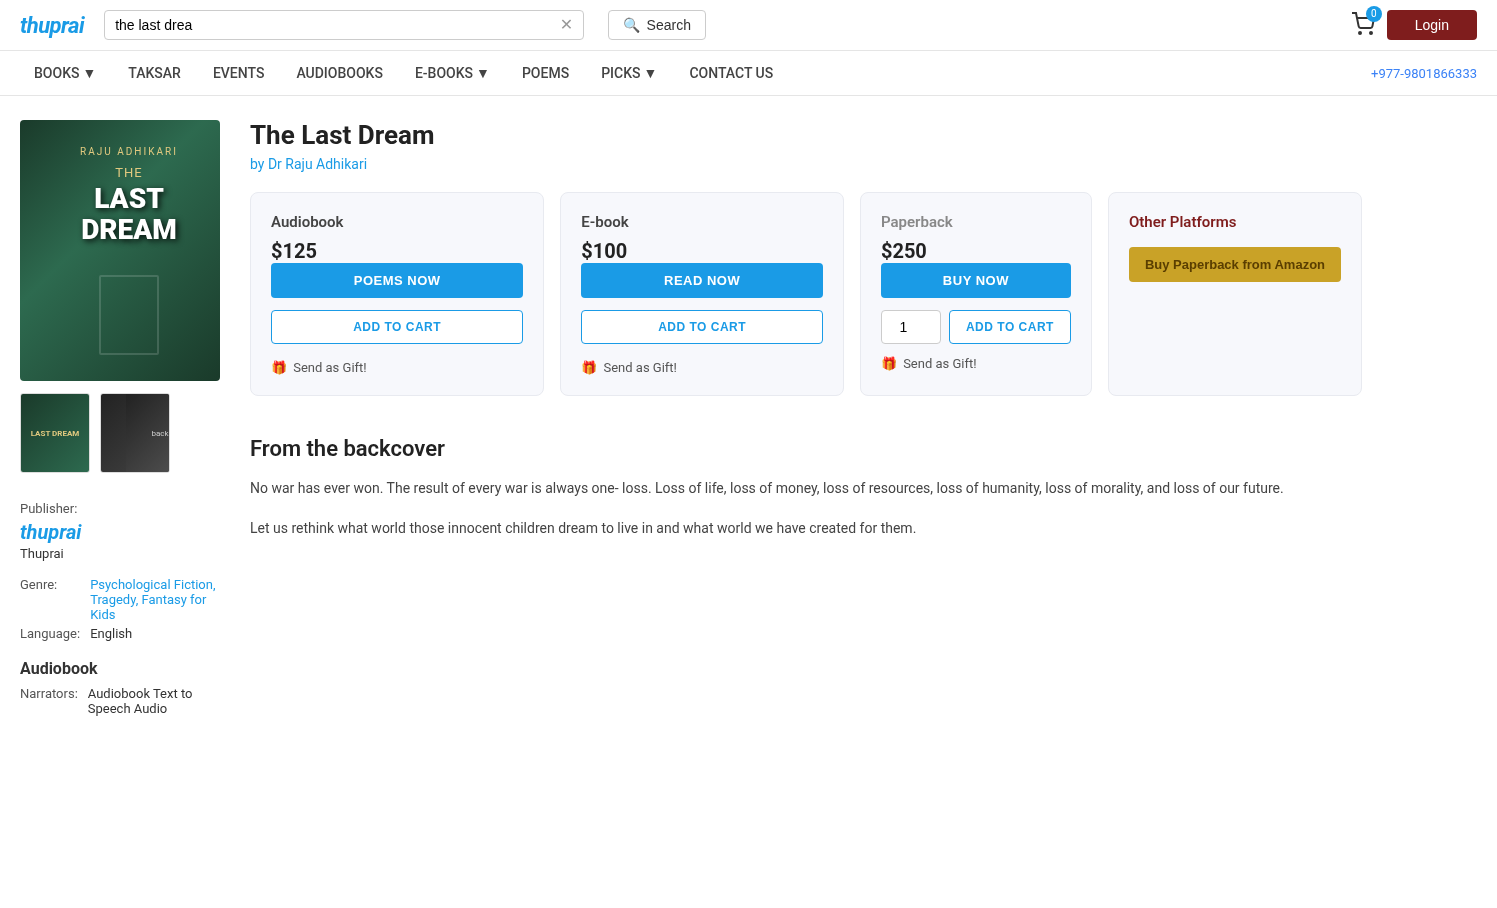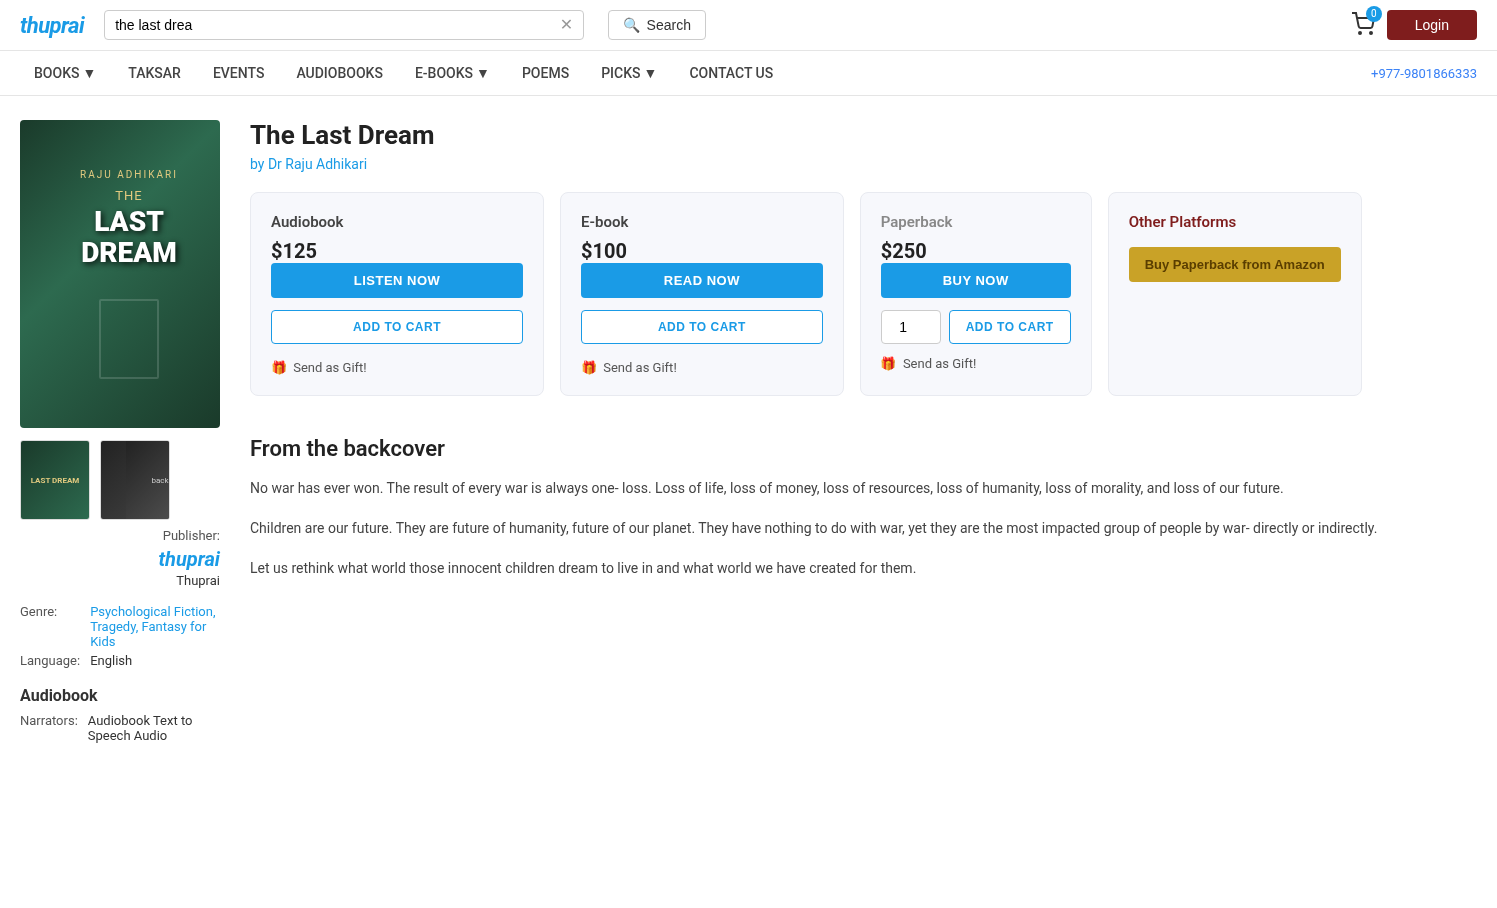--- a/index.html
+++ b/index.html
@@ -19,30 +19,30 @@
 
     
     .nav { display: flex; align-items: center; padding: 0 20px; border-bottom: 1px solid #e5e5e5; gap: 4px; }
     .nav-item { padding: 14px 14px; font-size: 14px; color: #444; cursor: pointer; font-weight: 500; white-space: nowrap; display: flex; align-items: center; gap: 3px; }
     .nav-phone { margin-left: auto; font-size: 13px; color: #3b82f6; }
 
     
     .main { padding: 24px 20px; }
     .product-layout { display: flex; gap: 30px; }
     .product-images { width: 200px; flex-shrink: 0; }
-    .main-image { width: 200px; height: 308px; background: linear-gradient(135deg, #1a3a2a 0%, #2d6a4f 40%, #1a3a2a 100%); border-radius: 4px; overflow: hidden; display: flex; align-items: center; justify-content: center; position: relative; padding-left: 18px; }
+    .main-image { width: 200px; height: 261px; background: linear-gradient(135deg, #1a3a2a 0%, #2d6a4f 40%, #1a3a2a 100%); border-radius: 4px; overflow: hidden; display: flex; align-items: center; justify-content: center; position: relative; padding-left: 18px; }
     .book-cover { width: 100%; height: 100%; object-fit: cover; display: flex; flex-direction: column; align-items: center; justify-content: center; color: #fff; text-align: center; padding: 16px; }
     .book-cover-author { font-size: 10px; letter-spacing: 2px; color: #e0c97f; text-transform: uppercase; margin-bottom: 8px; }
     .thumb-row { display: flex; gap: 10px; margin-top: 12px; }
     .thumb { width: 70px; height: 80px; border-radius: 3px; cursor: pointer; overflow: hidden; border: 1px solid #ddd; }
     .thumb1 { background: linear-gradient(135deg, #1a3a2a, #2d6a4f); }
     .thumb2 { background: linear-gradient(135deg, #222, #444); }
 
     
-    .publisher-section { margin-top: 8px; text-align: right; }
+    .publisher-section { margin-top: 28px; }
     .pub-label { font-size: 13px; color: #555; margin-bottom: 4px; }
     .pub-logo { color: #1a9be6; font-size: 20px; font-weight: bold; font-style: italic; }
     .pub-name { font-size: 13px; color: #333; margin-top: 2px; }
     .meta-table { margin-top: 16px; display: grid; grid-template-columns: auto 1fr; gap: 4px 10px; font-size: 13px; }
     .meta-key { color: #555; white-space: nowrap; }
     .meta-val { color: #1a9be6; }
     .meta-val-plain { color: #333; }
     .audiobook-section { margin-top: 18px; }
     .audiobook-title { font-size: 16px; font-weight: bold; color: #333; }
     .narrators-row { margin-top: 8px; display: grid; grid-template-columns: auto 1fr; gap: 4px 10px; font-size: 13px; }
@@ -185,21 +185,21 @@
       <div class="book-author">
         <span>by </span>
         <span style="color:#1a9be6;cursor:pointer;">Dr Raju Adhikari</span>
       </div>
 
       <div class="cards-row">
 
         <div class="card">
           <div class="card-type">Audiobook</div>
           <div class="card-price">$125</div>
-          <button class="btn-primary">LISTEN NOW</button>
+          <button class="btn-primary">POEMS NOW</button>
           <button class="btn-outline">ADD TO CART</button>
           <div class="gift-link">
             <span>🎁</span>
             <span>Send as Gift!</span>
           </div>
         </div>
 
         <div class="card">
           <div class="card-type">E-book</div>
           <div class="card-price">$100</div>
@@ -228,19 +228,18 @@
         <div class="other-platforms">
           <div class="other-title">Other Platforms</div>
           <button class="amazon-btn">Buy Paperback from Amazon</button>
         </div>
 
       </div>
 
       <div class="backcover">
         <h2 class="backcover-title">From the backcover</h2>
         <p class="backcover-text">No war has ever won. The result of every war is always one- loss. Loss of life, loss of money, loss of resources, loss of humanity, loss of morality, and loss of our future.</p>
-        <p class="backcover-text">Children are our future. They are future of humanity, future of our planet. They have nothing to do with war, yet they are the most impacted group of people by war- directly or indirectly.</p>
         <p class="backcover-text">Let us rethink what world those innocent children dream to live in and what world we have created for them.</p>
       </div>
     </div>
 
   </div>
 </div>
 
 </body></html>

